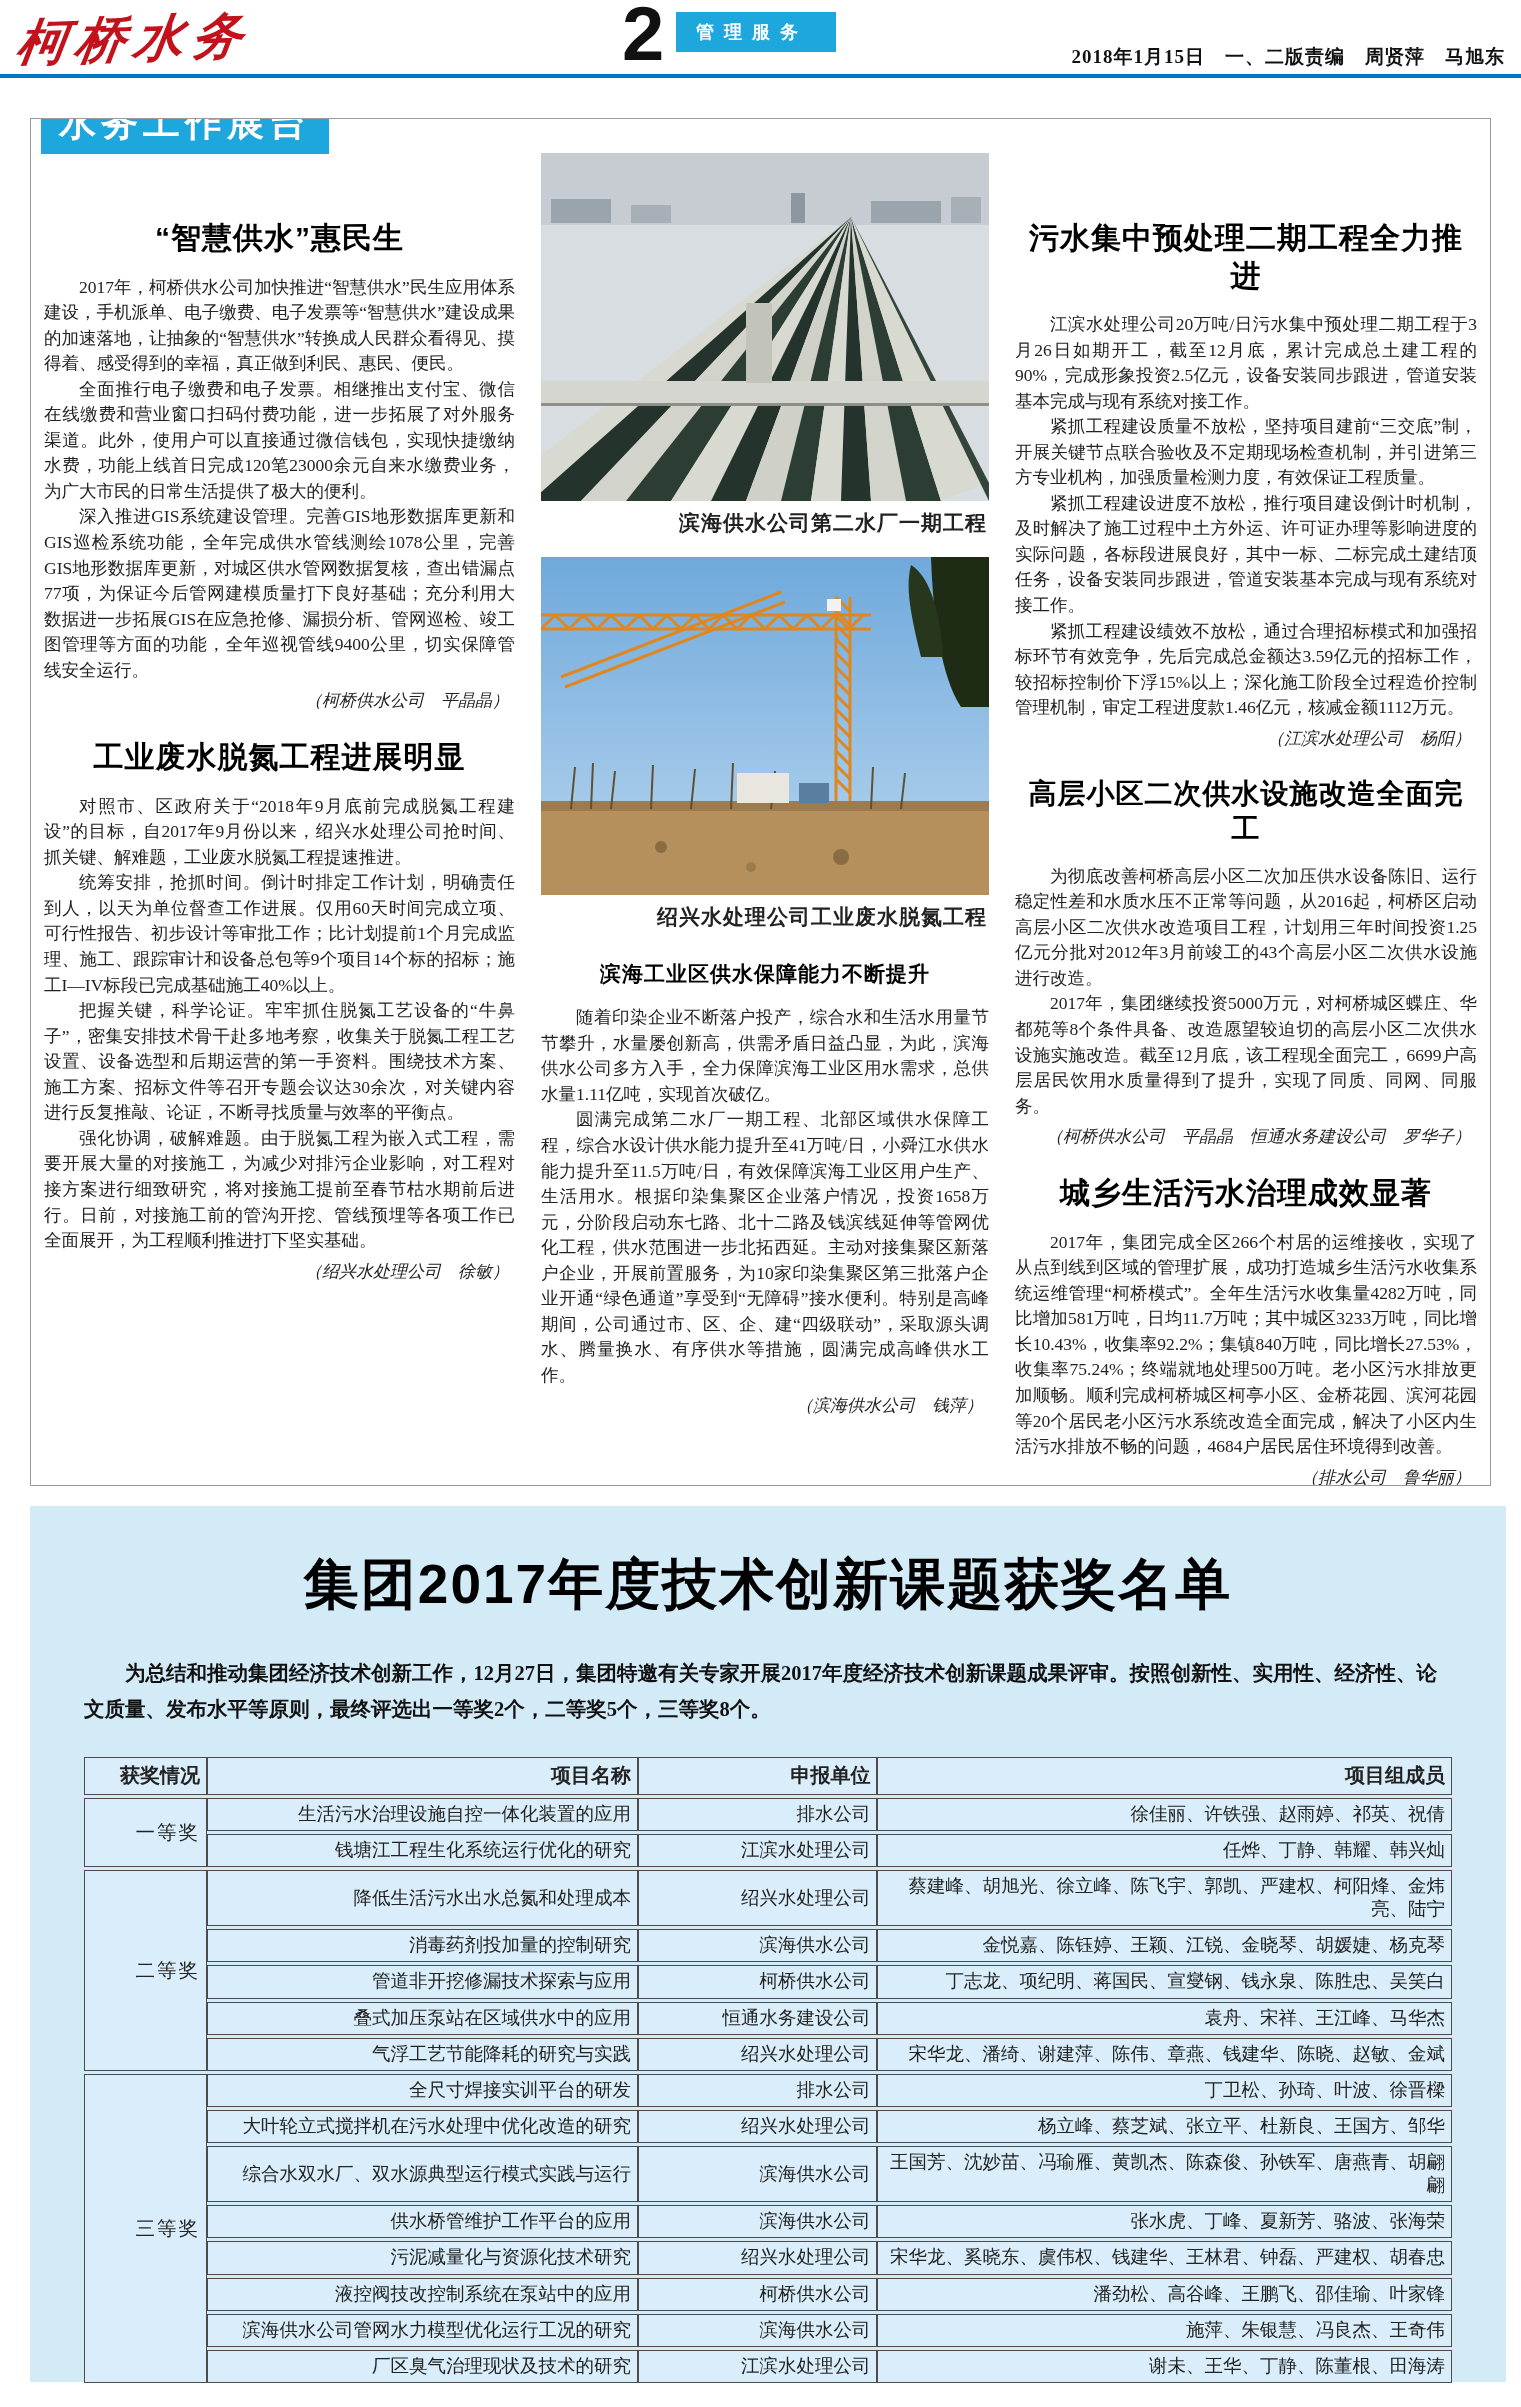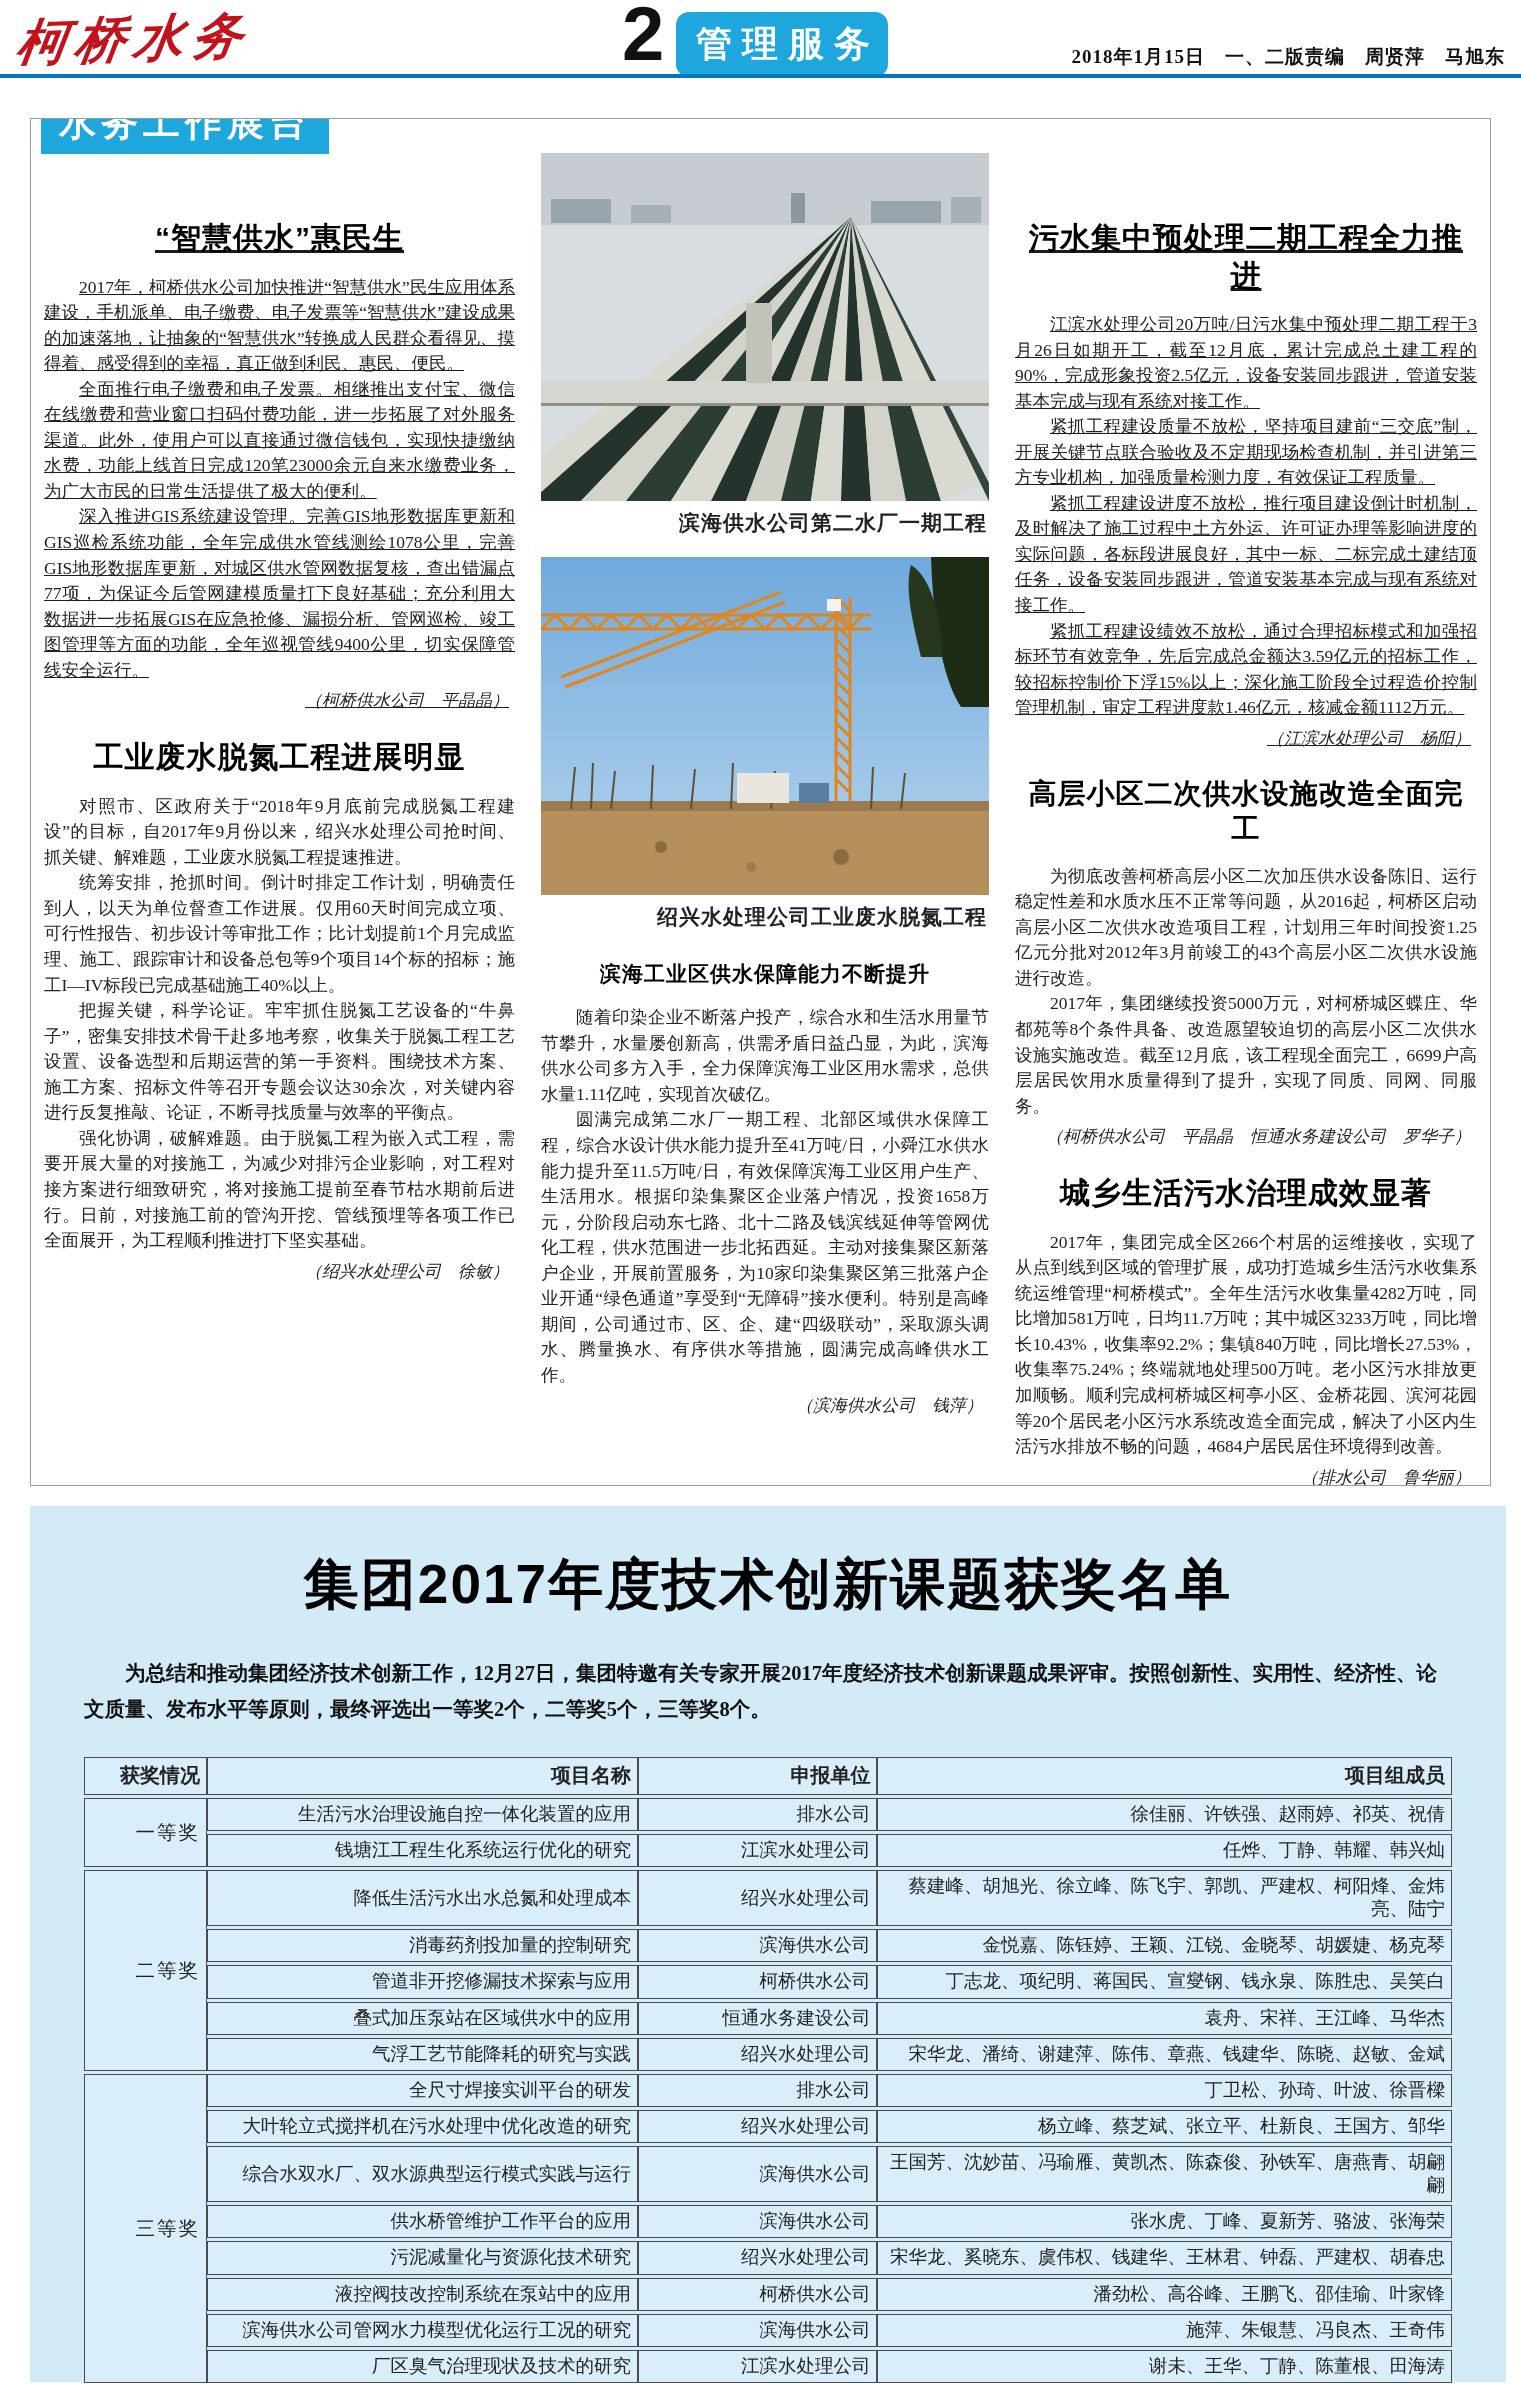--- a/index.html
+++ b/index.html
@@ -18,21 +18,21 @@
     font-family:"Liberation Serif",serif;
   }
   .page-num {
     position:absolute; left:622px; top:-4px;
     font-size:76px; font-weight:900; font-family:"Liberation Sans",sans-serif; color:#111;
     line-height:1;
   }
   .section-box {
     position:absolute; left:676px; top:12px;
     background:#1ea7dd; color:#fff; font-family:"Liberation Sans",sans-serif;
-    font-weight:bold; font-size:36px; letter-spacing:10px; padding:8px 8px 8px 20px;border-radius:13px;
+    font-weight:bold; font-size:18px; letter-spacing:10px; padding:8px 28px 8px 20px;
   }
   .dateline {
     position:absolute; right:16px; top:44px;
     font-size:19px; font-weight:bold; color:#111; letter-spacing:1px;
   }
   .head-rule { position:absolute; left:0; right:0; bottom:6px; height:4px; background:#0076c5; }
 
   
   .main-box {
     position:relative; margin:34px 30px 0 30px; height:1368px;
@@ -57,21 +57,21 @@
   }
   .art { margin-bottom:26px; }
   .art p {
     font-size:17.5px; line-height:1.46; text-align:justify; text-indent:2em;
     color:#222;
   }
   .byline {
     text-align:right; font-size:17px; padding-right:6px; margin-top:6px;
     font-style:italic; color:#222;
   }
-  .mt-lg { margin-top:66px;text-decoration:underline; }
+  .mt-lg { margin-top:66px; }
   .mt-md { margin-top:30px; }
 
   .photo { width:100%; display:block; background:#dfe3e6; }
   .caption {
     text-align:right; font-family:"Liberation Sans",sans-serif; font-weight:bold;
     font-size:21px; color:#222; margin:8px 2px 20px 0; letter-spacing:1px;
   }
 
   
   .awards {

